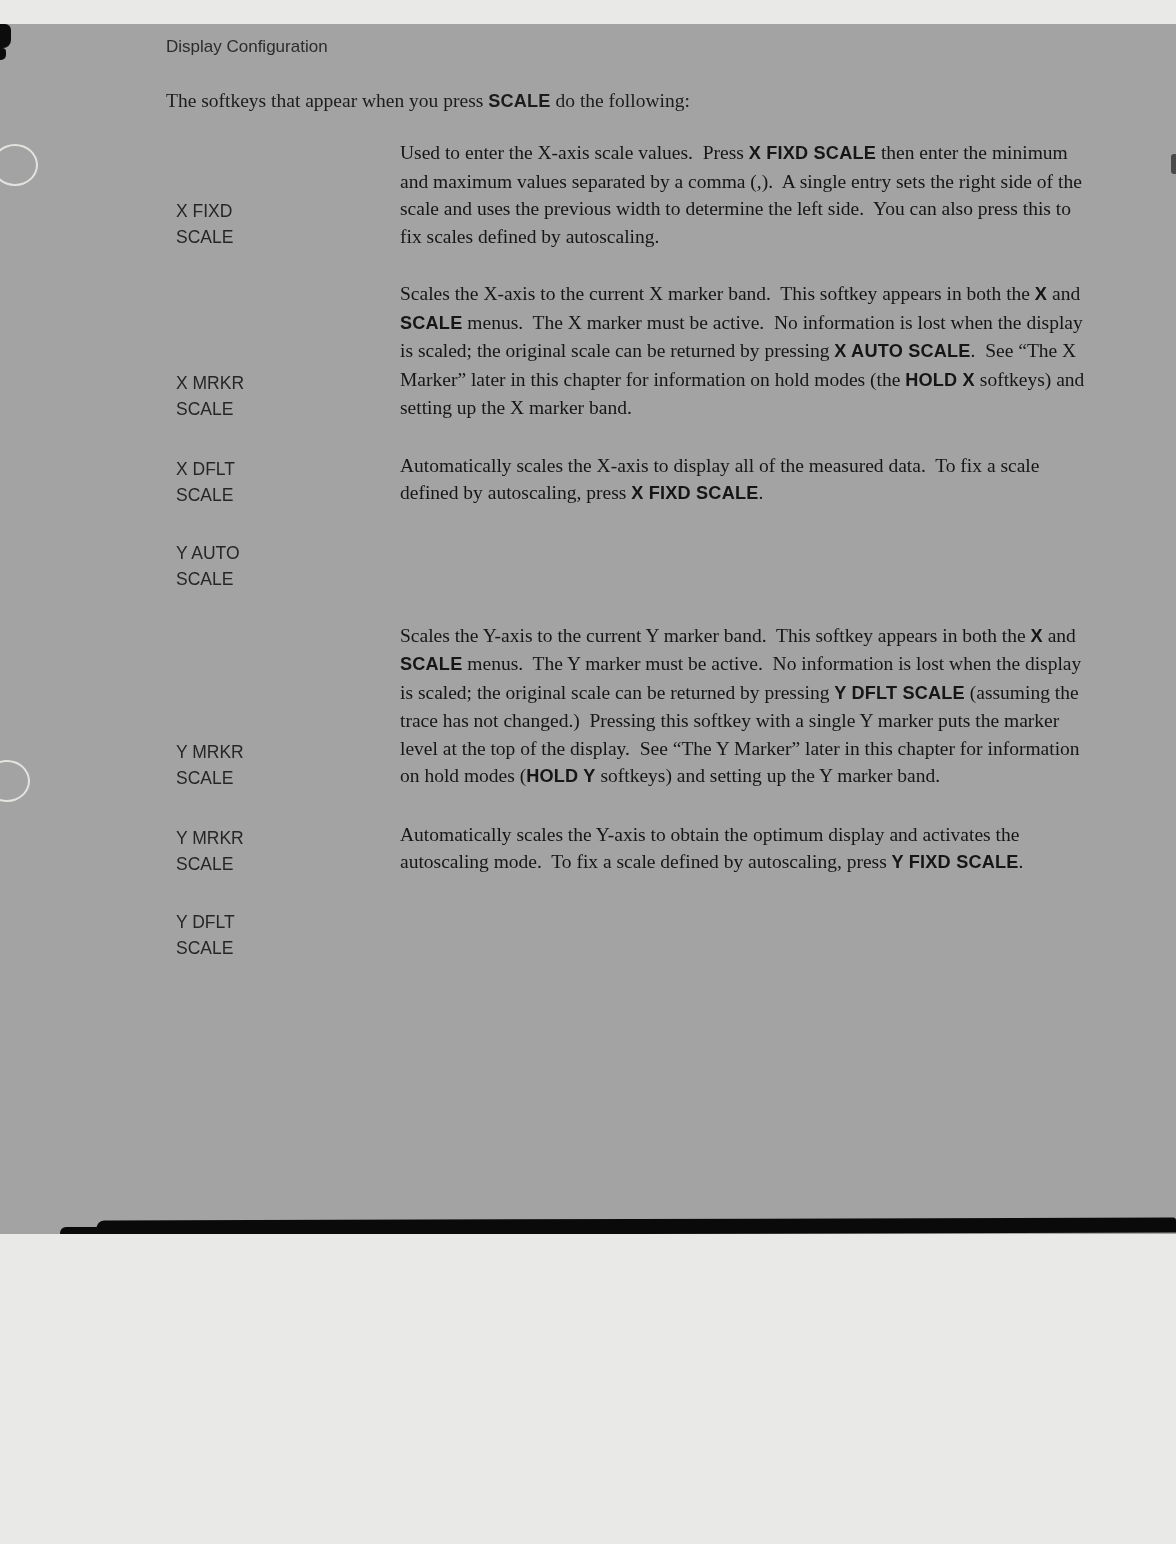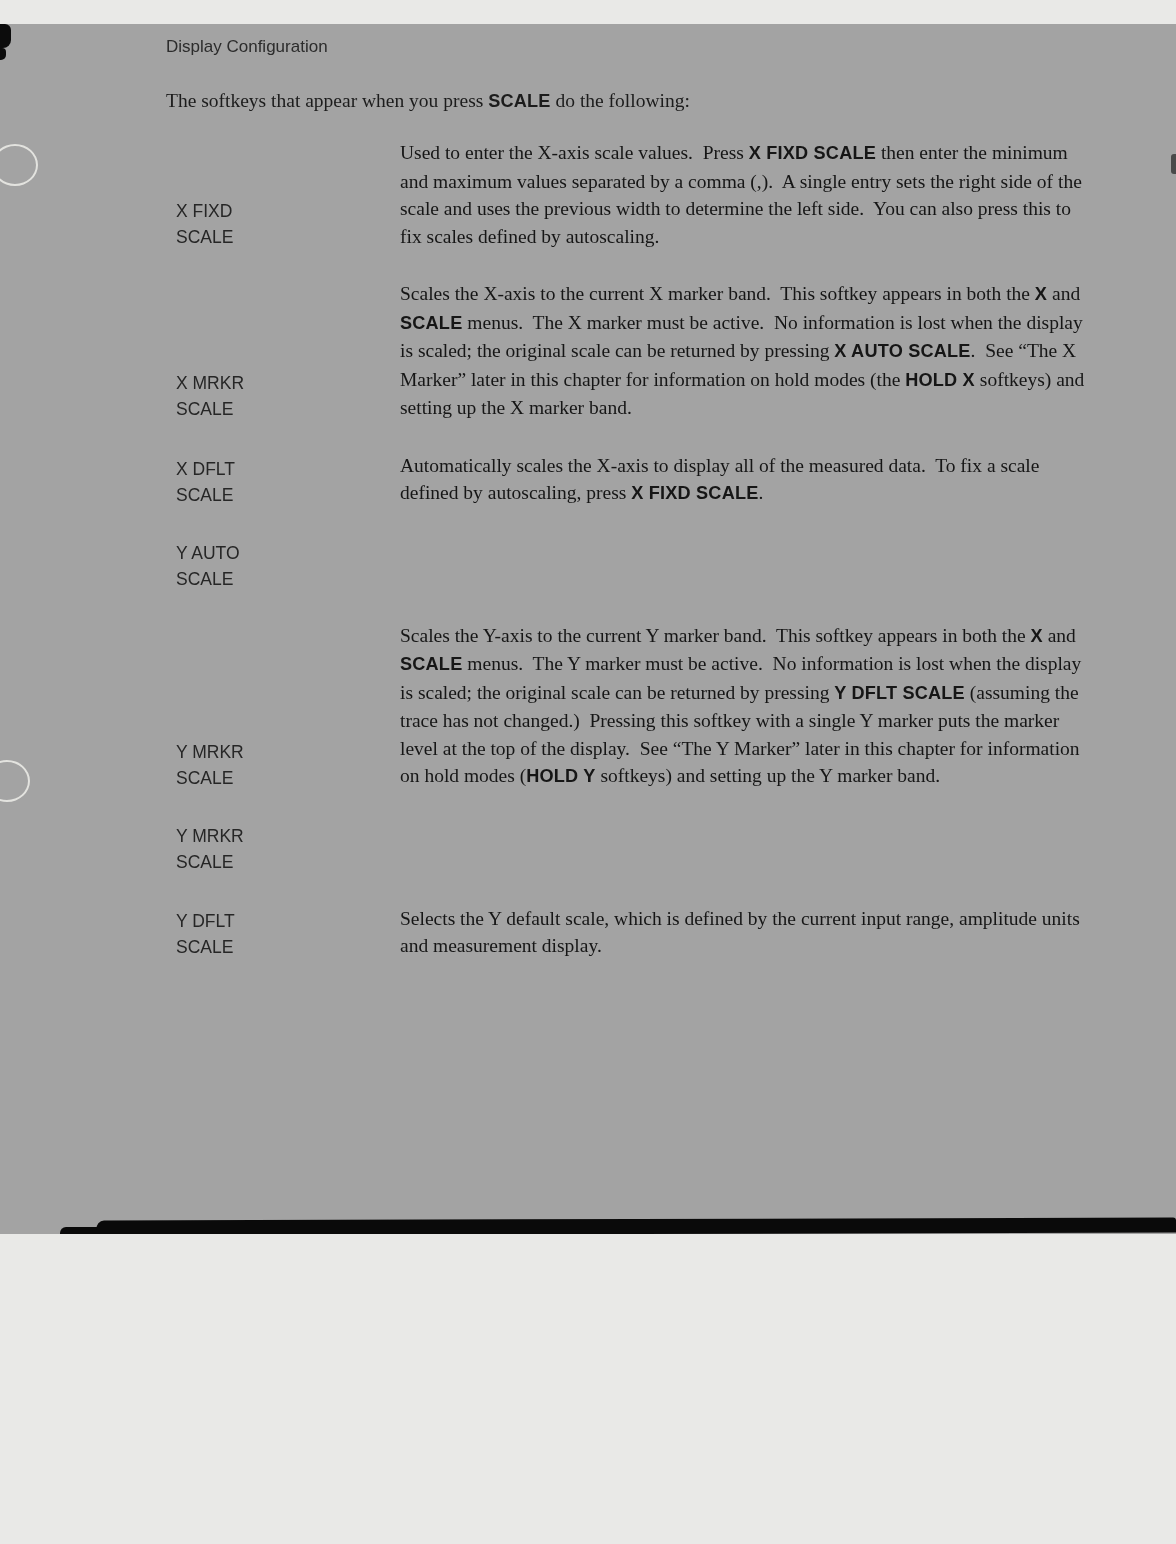--- a/index.html
+++ b/index.html
@@ -101,28 +101,28 @@
             <div>SCALE</div>
           </div>
     <div class="desc">Scales the Y-axis to the current Y marker band.  This softkey appears in both the <b class="kw">X</b> and <b class="kw">SCALE</b> menus.  The Y marker must be active.  No information is lost when the display is scaled; the original scale can be returned by pressing <b class="kw">Y DFLT SCALE</b> (assuming the trace has not changed.)  Pressing this softkey with a single Y marker puts the marker level at the top of the display.  See “The Y Marker” later in this chapter for information on hold modes (<b class="kw">HOLD Y</b> softkeys) and setting up the Y marker band.</div>
   </div>
 
   <div class="entry">
     <div class="key">
             <div>Y MRKR</div>
             <div>SCALE</div>
           </div>
+    <div class="desc">Automatically scales the Y-axis to obtain the optimum display and activates the autoscaling mode.  To fix a scale defined by autoscaling, press <b class="kw">Y FIXD SCALE</b>.</div>
   </div>
 
   <div class="entry">
     <div class="key">
             <div>Y DFLT</div>
             <div>SCALE</div>
           </div>
-    <div class="desc">Selects the Y default scale, which is defined by the current input range, amplitude units and measurement display.</div>
   </div>
 </div>
 
   </div>
 
   <div class="footer">8-14</div>
 
   <div class="edge-mark" style="left:0; top:0; width:11px; height:24px; border-radius:0 6px 8px 0;"></div>
   <div class="edge-mark" style="left:0; top:24px; width:6px; height:12px; border-radius:0 4px 5px 0;"></div>
   <div class="edge-mark" style="right:0; top:130px; width:5px; height:20px; background:#4a4a4a; border-radius:3px 0 0 3px;"></div>

